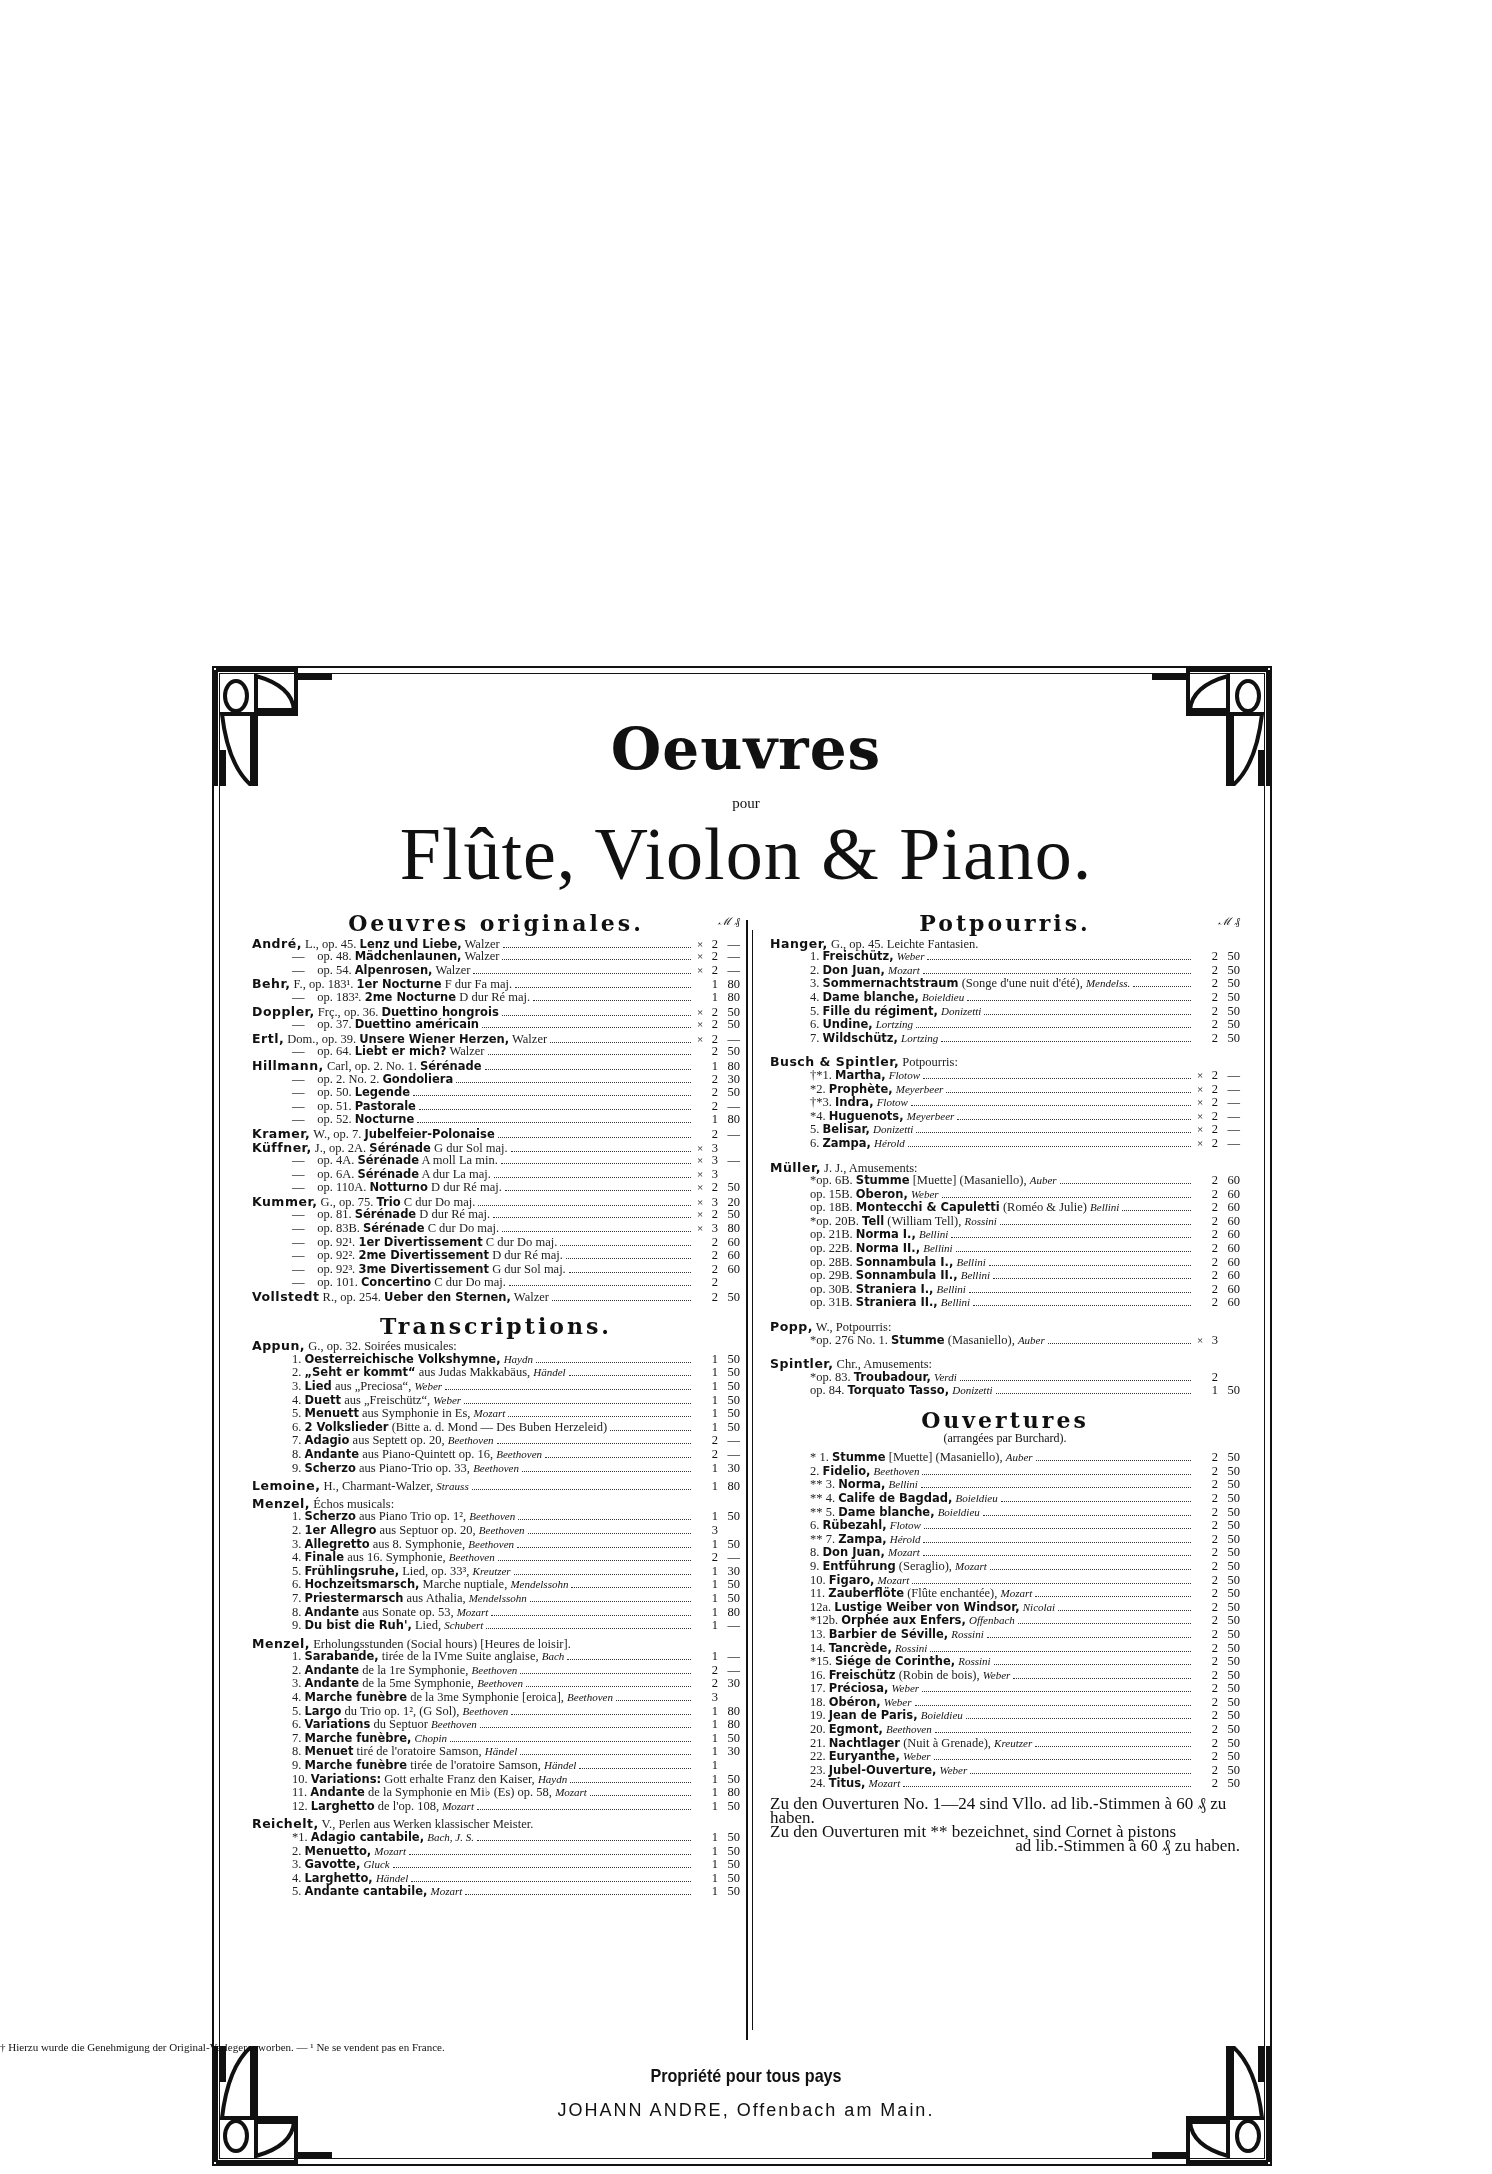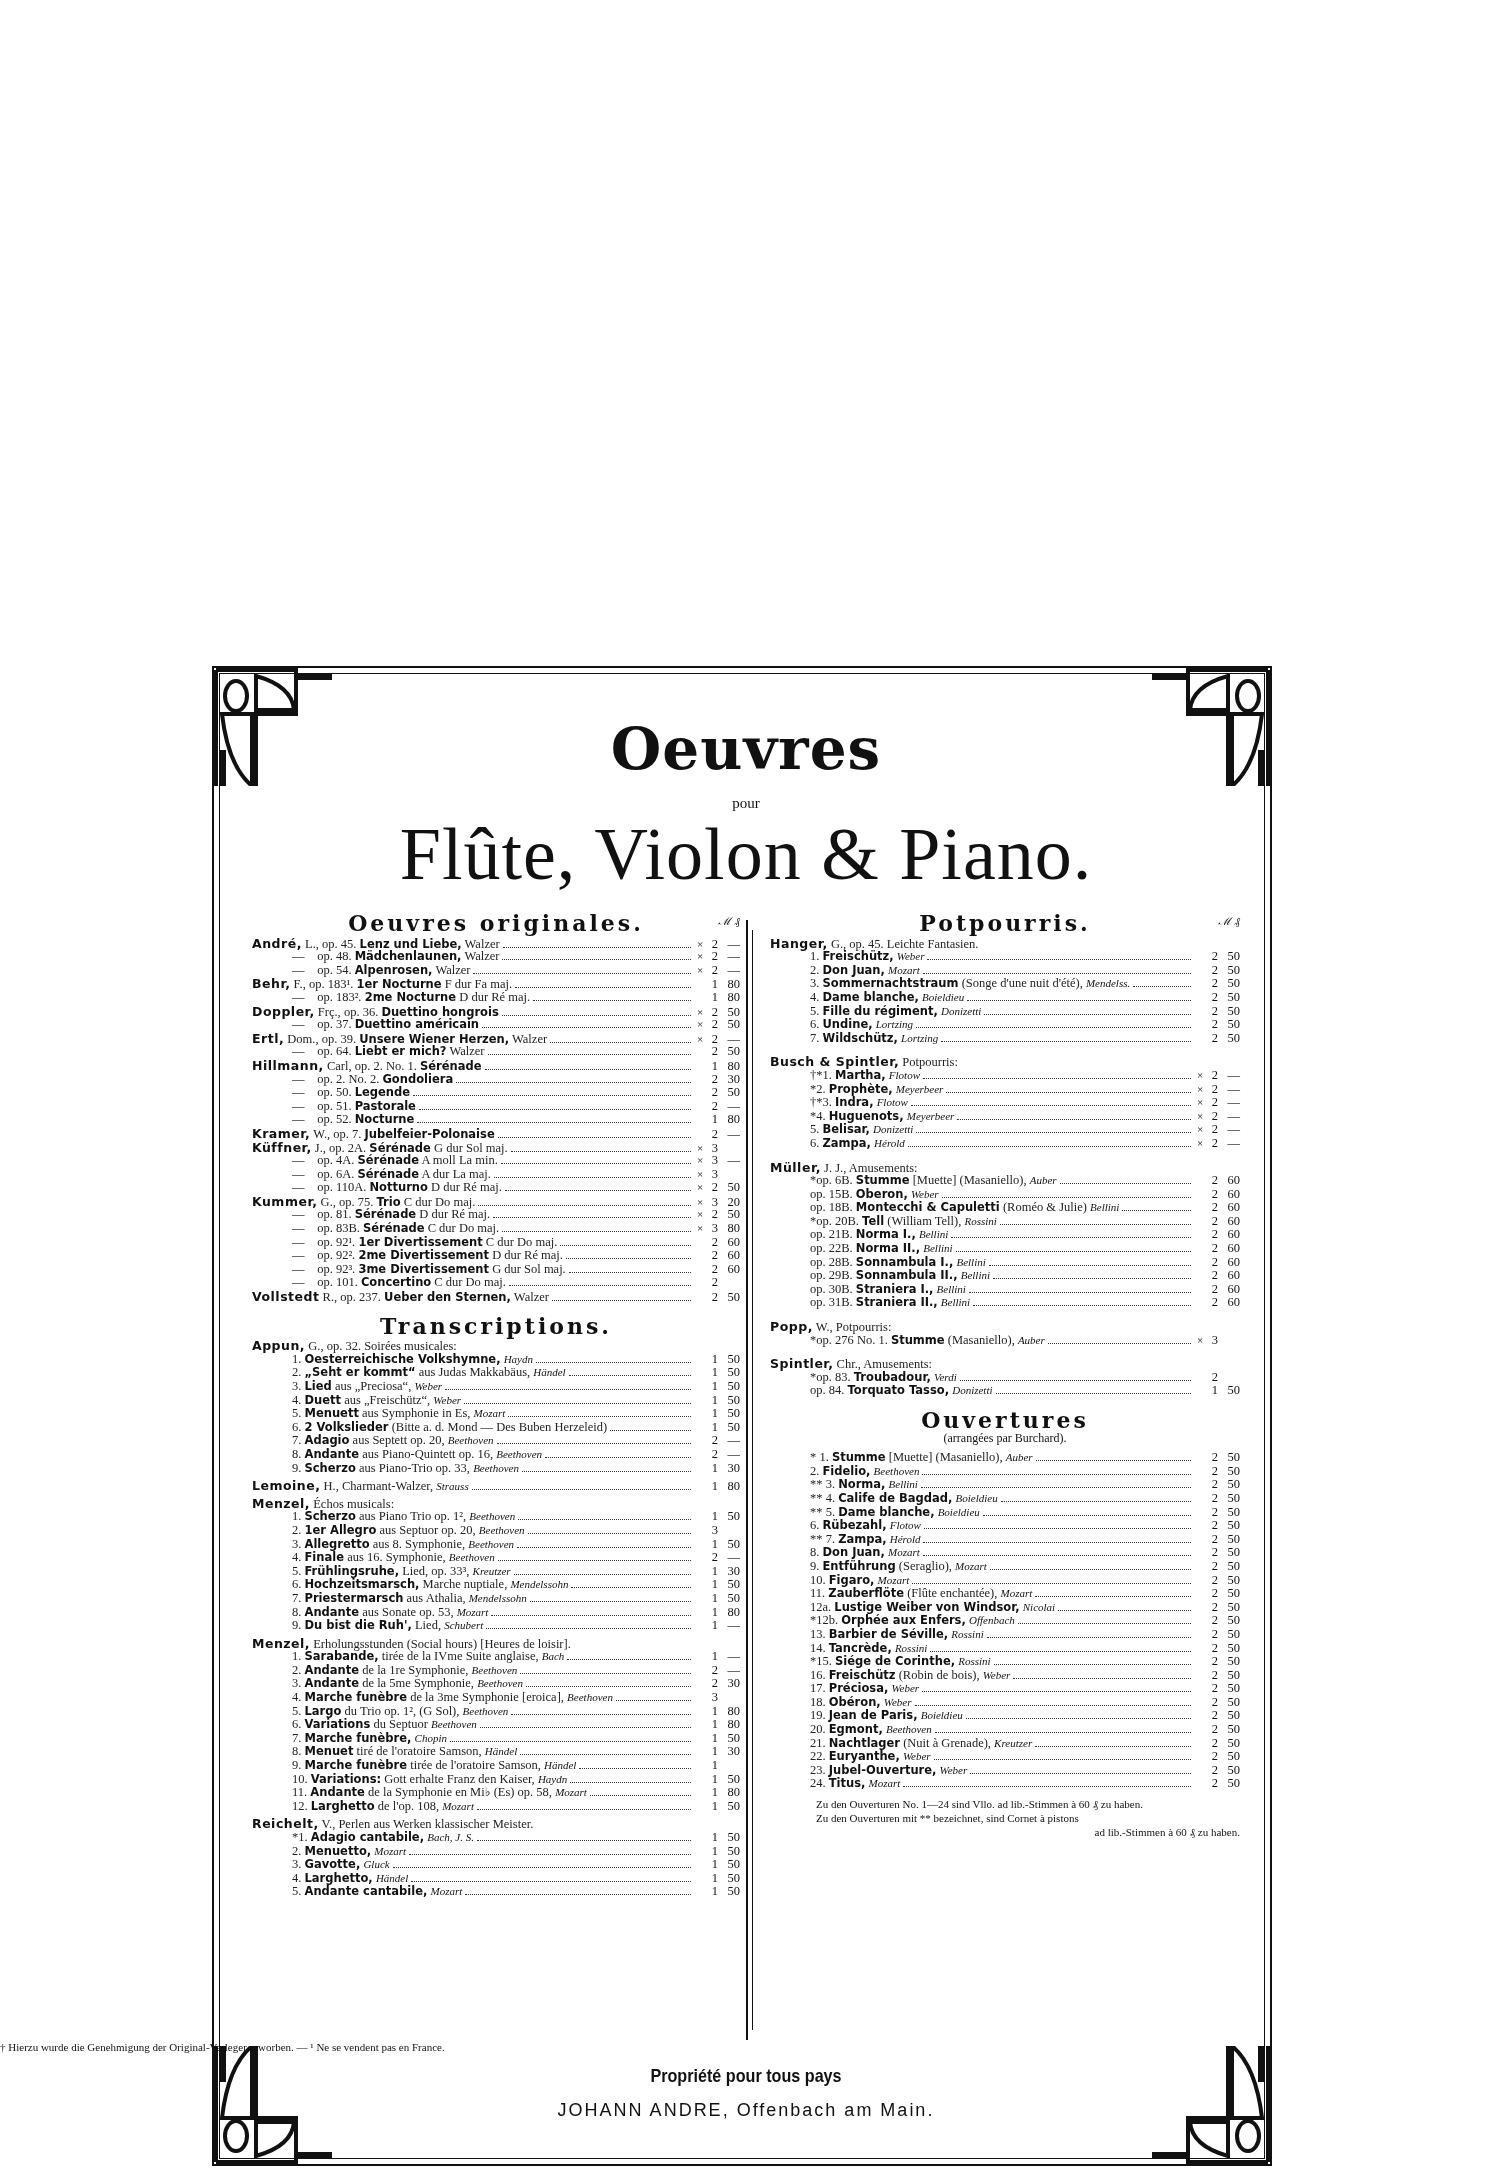--- a/index.html
+++ b/index.html
@@ -28,21 +28,21 @@
   .row .p2 { flex:0 0 22px; text-align:right; }
   .comp { font-family:"DejaVu Sans", sans-serif; font-weight:bold; font-size:12.5px; letter-spacing:0.5px; }
   .dash { display:inline-block; width:22px; }
   .op { color:#222; }
   .work { font-family:"DejaVu Sans", sans-serif; font-weight:bold; font-size:11.5px; }
   .it { font-style:italic; font-size:11px; }
   .ind2 { padding-left:40px; }
   .group { margin-top:4px; }
   .gap { height:14px; }
   .gap-s { height:6px; }
-  .note { font-size:11px; line-height:14px;margin-left:46px; }
+  .note { font-size:17px; line-height:14px; }
   .foot-note { position:absolute; left:0; width:1492px; top:2041px; font-size:11px; }
   .foot-prop { position:absolute; left:0; width:1492px; top:2065px; text-align:center; font-family:"Liberation Sans", sans-serif; font-size:19px; font-weight:bold; transform:scaleX(0.85); }
   .foot-pub { position:absolute; left:0; width:1492px; top:2100px; text-align:center; font-family:"Liberation Sans", sans-serif; font-size:18px; letter-spacing:2px; }
 </style>
 </head>
 <body>
 
 <div class="page">
 
   <div class="frame-outer"></div>
@@ -286,21 +286,21 @@
         <span class="p2">60</span>
       </div>
       <div class="row ind2">
         <span class="lead"><span class="dash">—</span> <span class="op">op. 101.</span> <span class="work">Concertino</span> <span class="op">C dur Do maj.</span></span>
         <span class="dots"></span>
         <span class="mark"></span>
         <span class="p1">2</span>
         <span class="p2"></span>
       </div>
       <div class="row">
-        <span class="lead"><span class="comp">Vollstedt</span> <span class="op">R.,</span> <span class="op">op. 237.</span> <span class="work">Ueber den Sternen,</span> <span class="op">Walzer</span></span>
+        <span class="lead"><span class="comp">Vollstedt</span> <span class="op">R.,</span> <span class="op">op. 254.</span> <span class="work">Ueber den Sternen,</span> <span class="op">Walzer</span></span>
         <span class="dots"></span>
         <span class="mark"></span>
         <span class="p1">2</span>
         <span class="p2">50</span>
       </div>
       <div class="gap"></div>
       <div class="sec-head"><span>Transcriptions.</span></div>
       <div class="row group">
         <span class="lead"><span class="comp">Appun,</span> <span class="op">G., op. 32. Soirées musicales:</span></span>
       </div>

